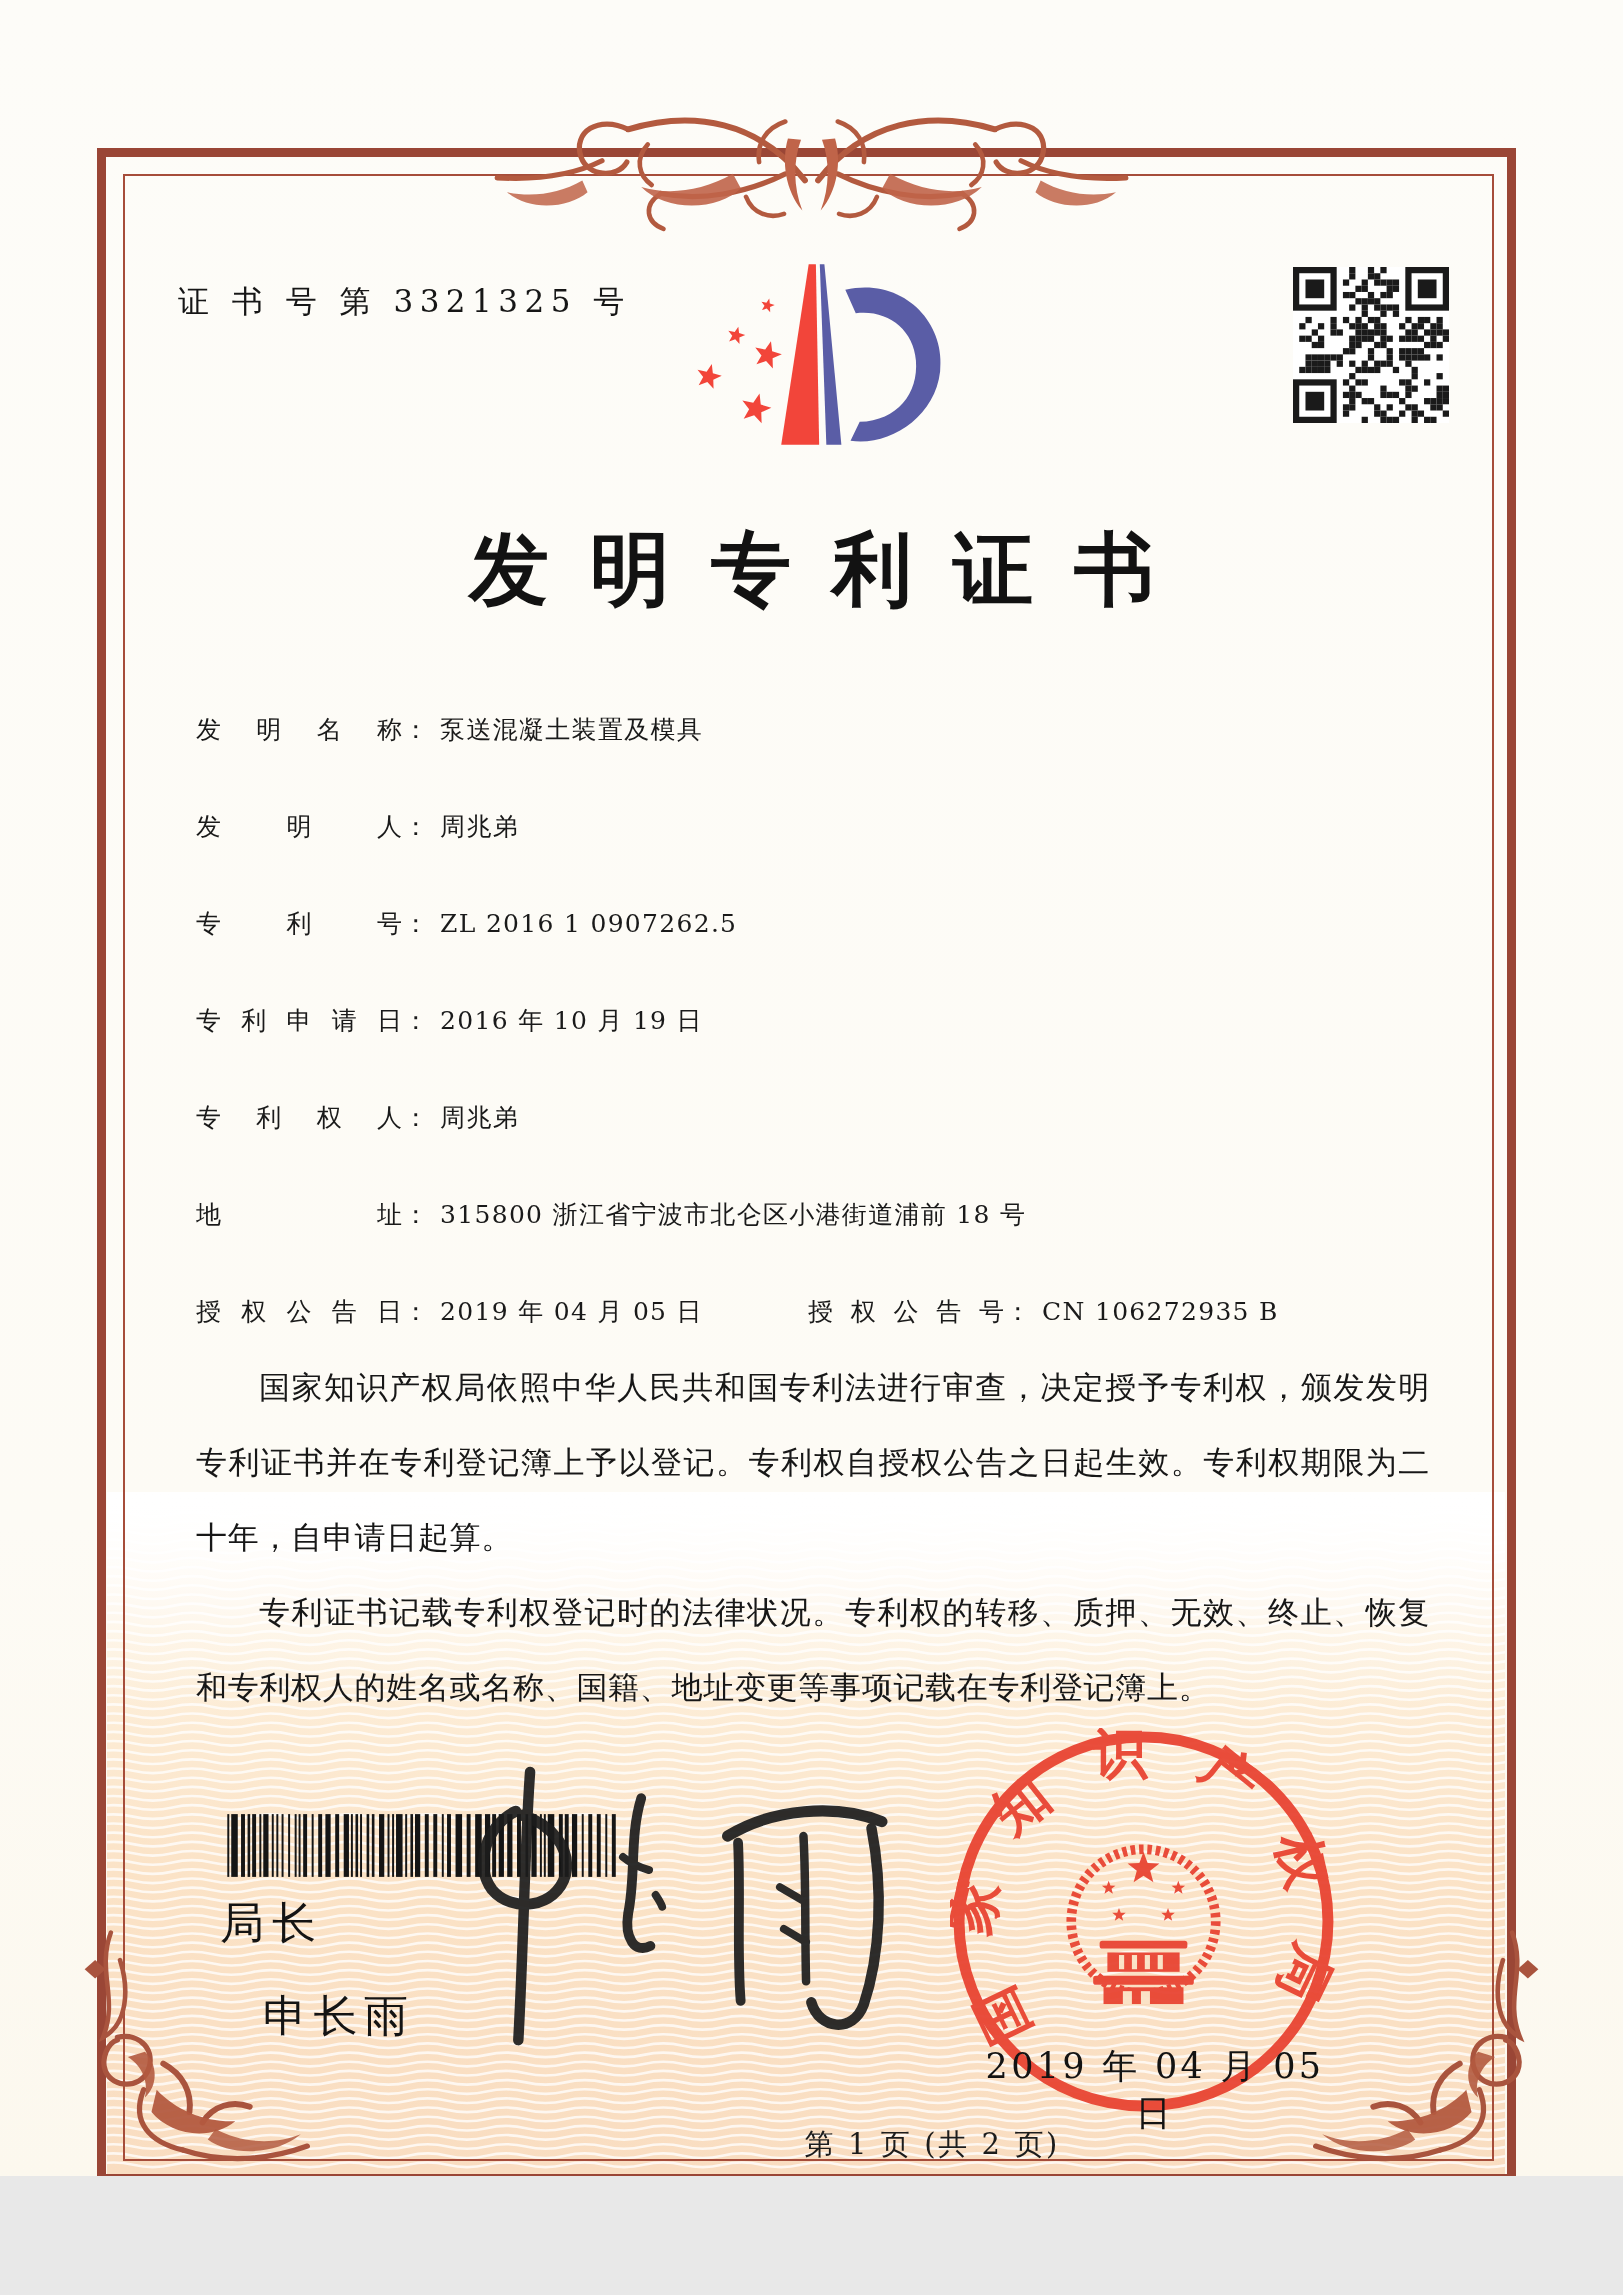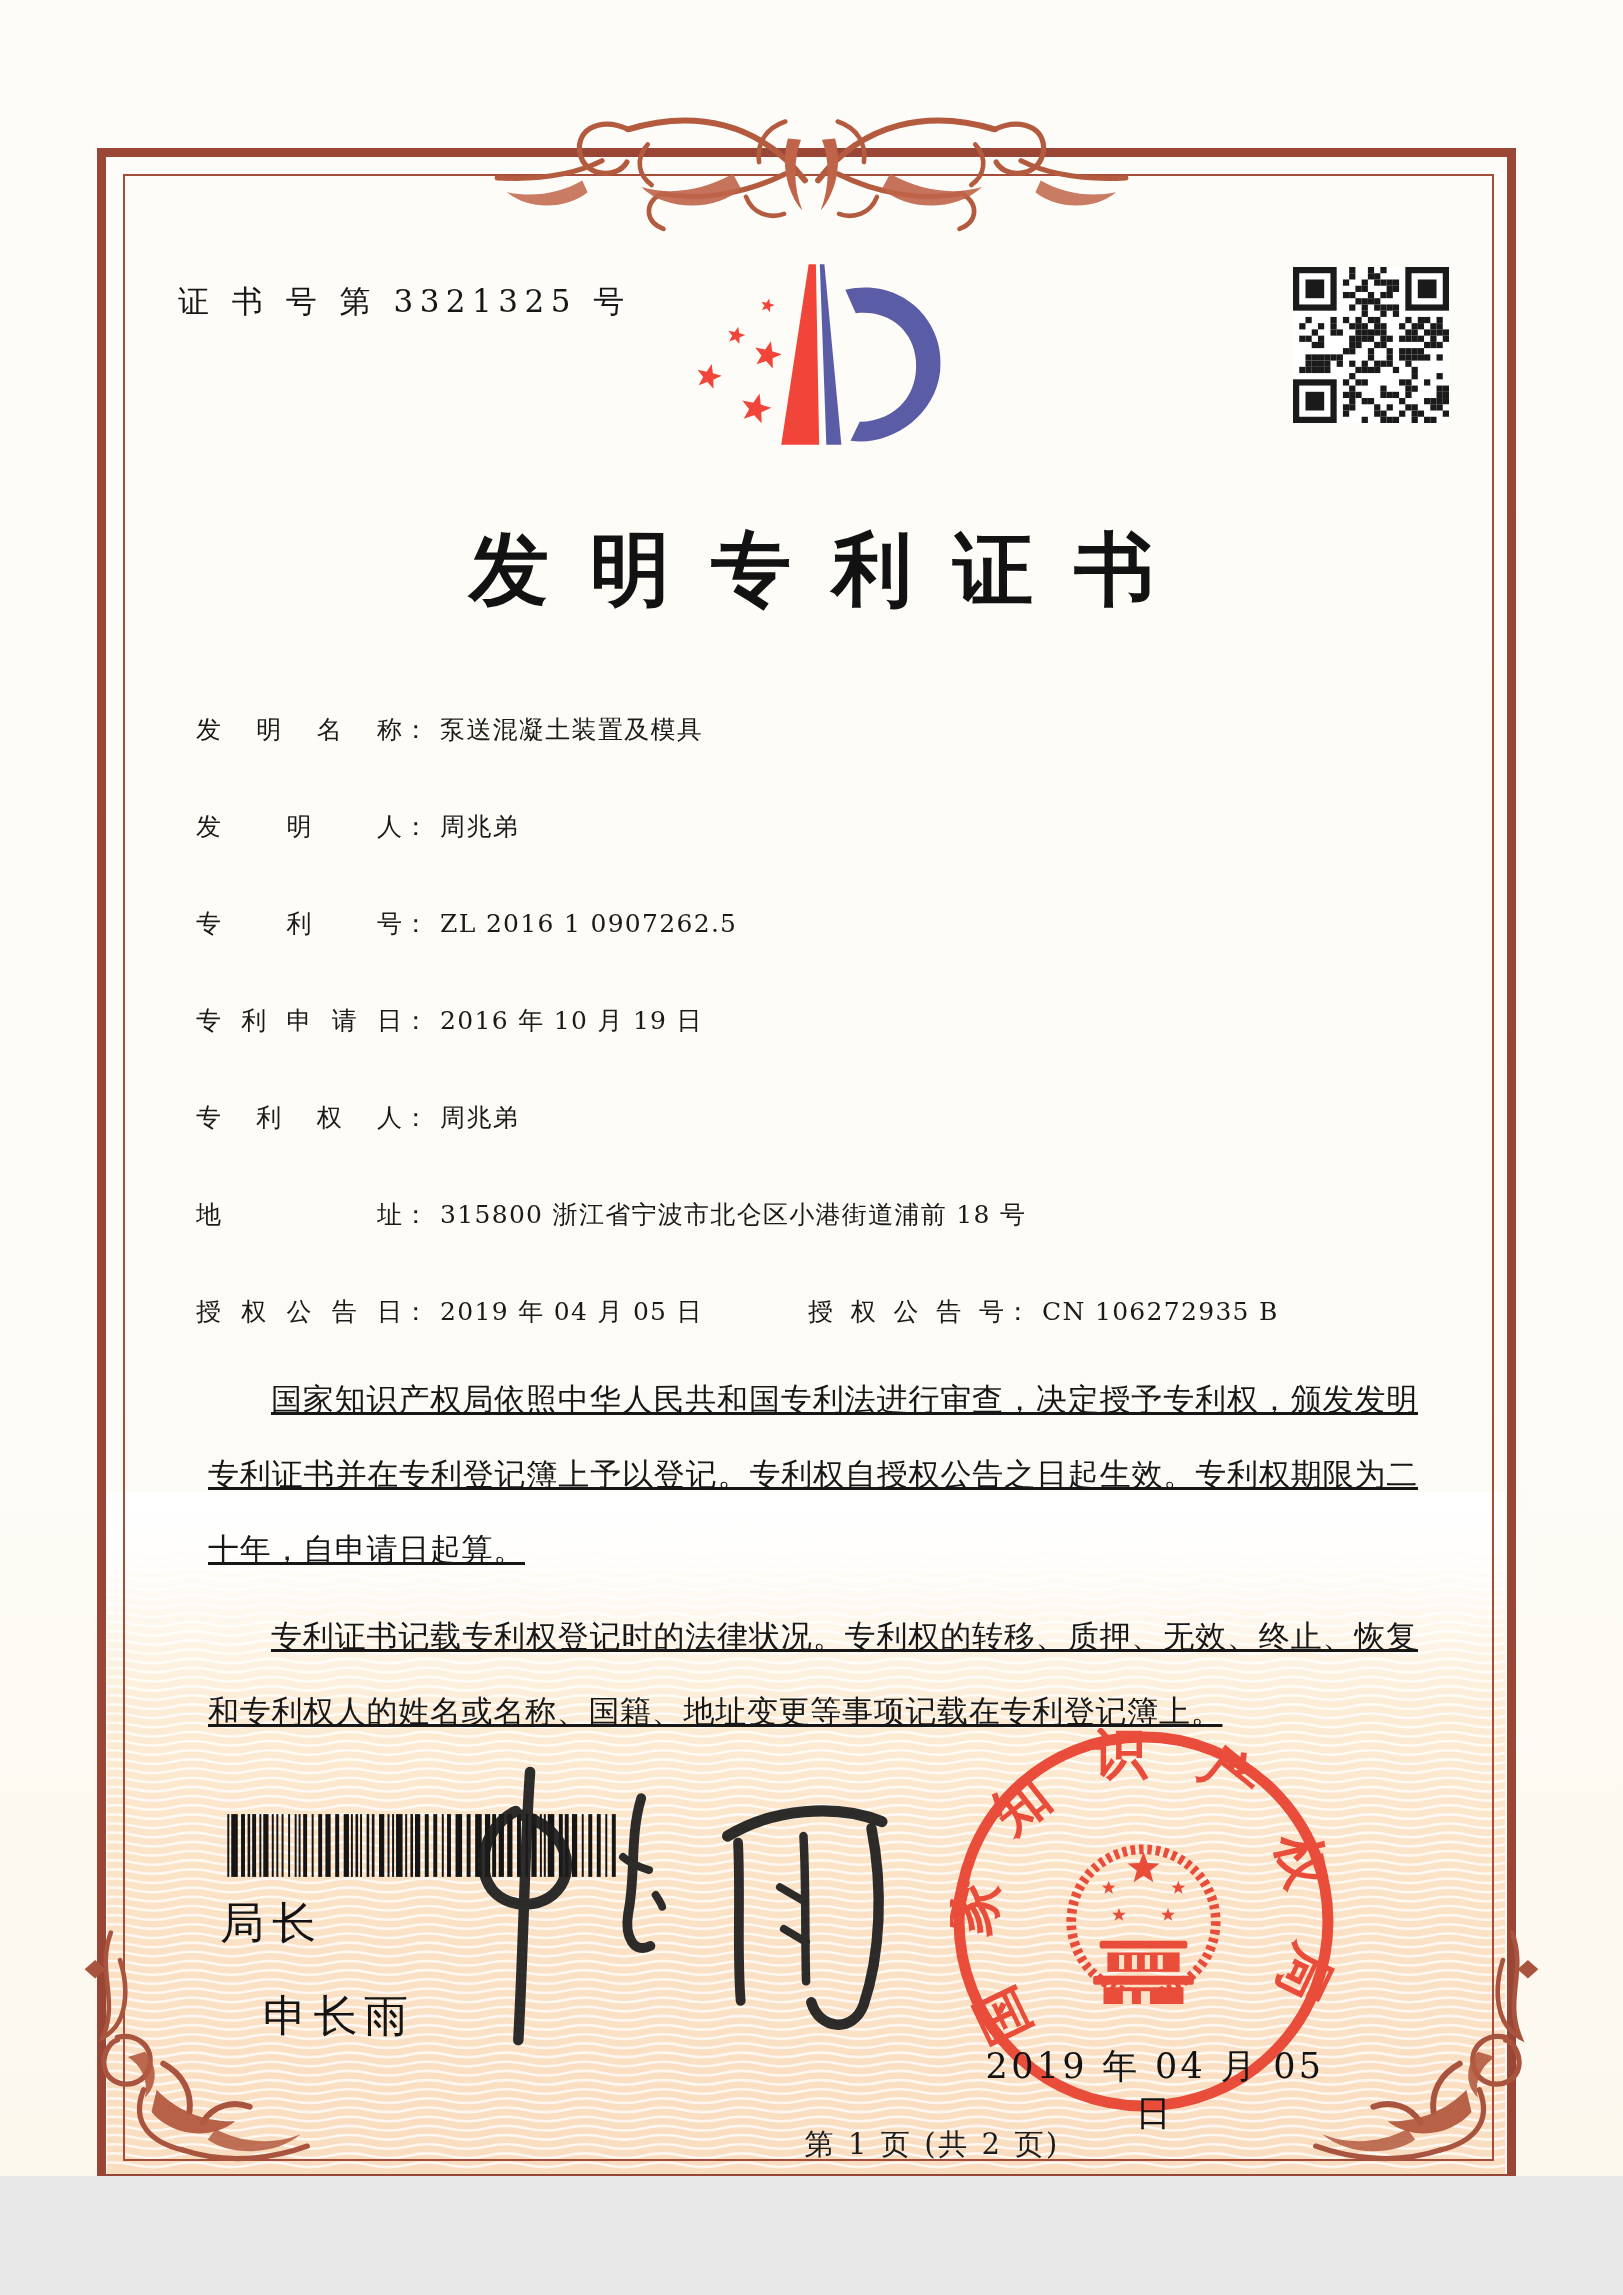--- a/index.html
+++ b/index.html
@@ -34,21 +34,21 @@
   .row{position:absolute; left:196px; white-space:nowrap; font-size:25px; color:#1a1a1a; z-index:5;}
   .f-label{display:inline-block; width:206px; text-align:justify; text-align-last:justify;
     vertical-align:top;}
   .f-label2{display:inline-block; width:196px; text-align:justify; text-align-last:justify;
     vertical-align:top;}
   .f-colon{display:inline-block; margin:0 11.8px 0 1.3px;}
   .f-value{letter-spacing:1.3px;}
   .col2{position:absolute; left:612px; top:0; white-space:nowrap;}
   .paras{position:absolute; left:196px; top:1350px; width:1234px; font-size:31px;
     color:#171717; line-height:75px; text-align:justify; letter-spacing:0.7px; z-index:5;}
-  .paras p{margin:12px; text-indent:63px;text-decoration:underline;}
+  .paras p{margin:0; text-indent:63px;}
   .barcode{position:absolute; left:226px; top:1814px; width:395px; height:63px; z-index:5;}
   .officer{position:absolute; left:220px; top:1894px; font-size:44px; color:#141414;
     letter-spacing:7.9px; z-index:5;}
   .officer .name{display:block; margin-top:34px; letter-spacing:6.5px;margin-left:43px;}
   .signature{position:absolute; left:445px; top:1738px; width:471px; height:327px; z-index:5;}
   .seal{position:absolute; left:950px; top:1728px; width:387px; height:387px; z-index:6; opacity:.93;}
   .seal-date{position:absolute; left:985px; top:2043px; width:340px; text-align:center;
     font-size:35px; color:#131313; letter-spacing:3.3px; z-index:7;}
   .page-num{position:absolute; left:458px; top:2125px; width:602px; text-align:right;
     font-size:29px; color:#1c1c1c; letter-spacing:2.6px; z-index:5;}

